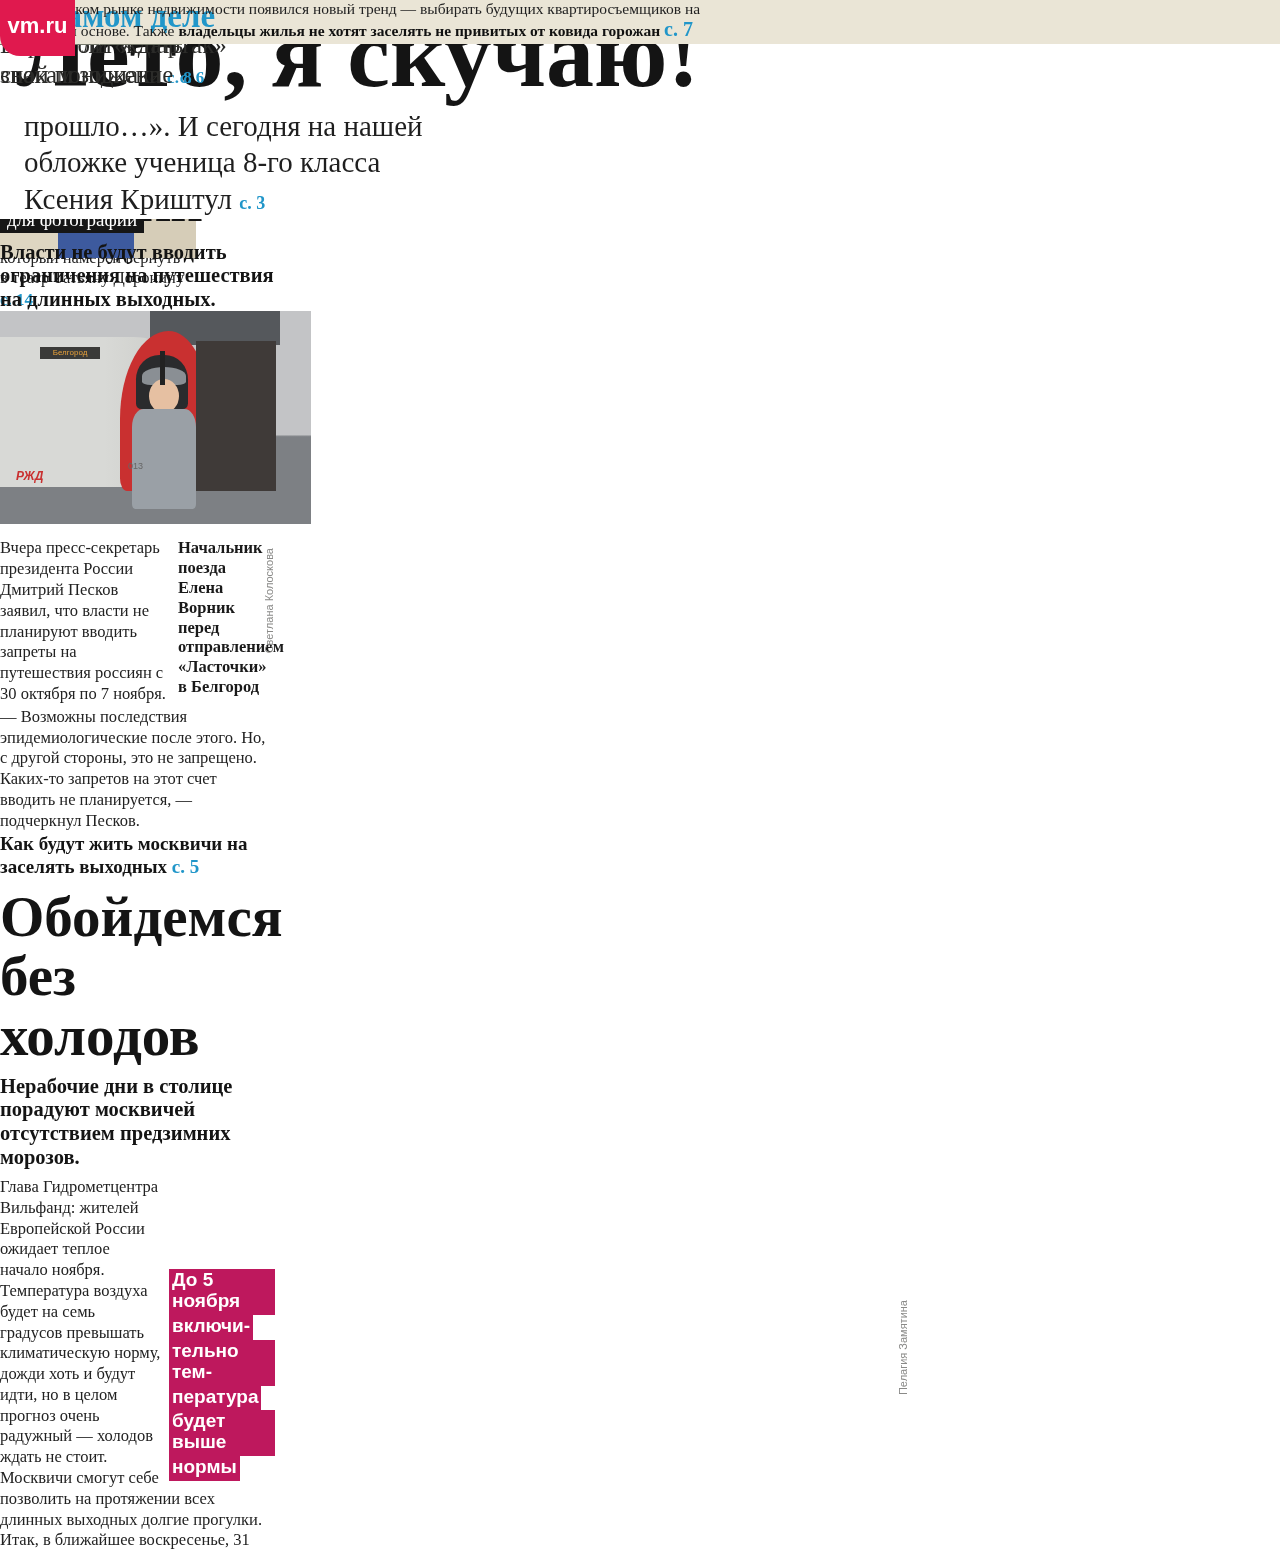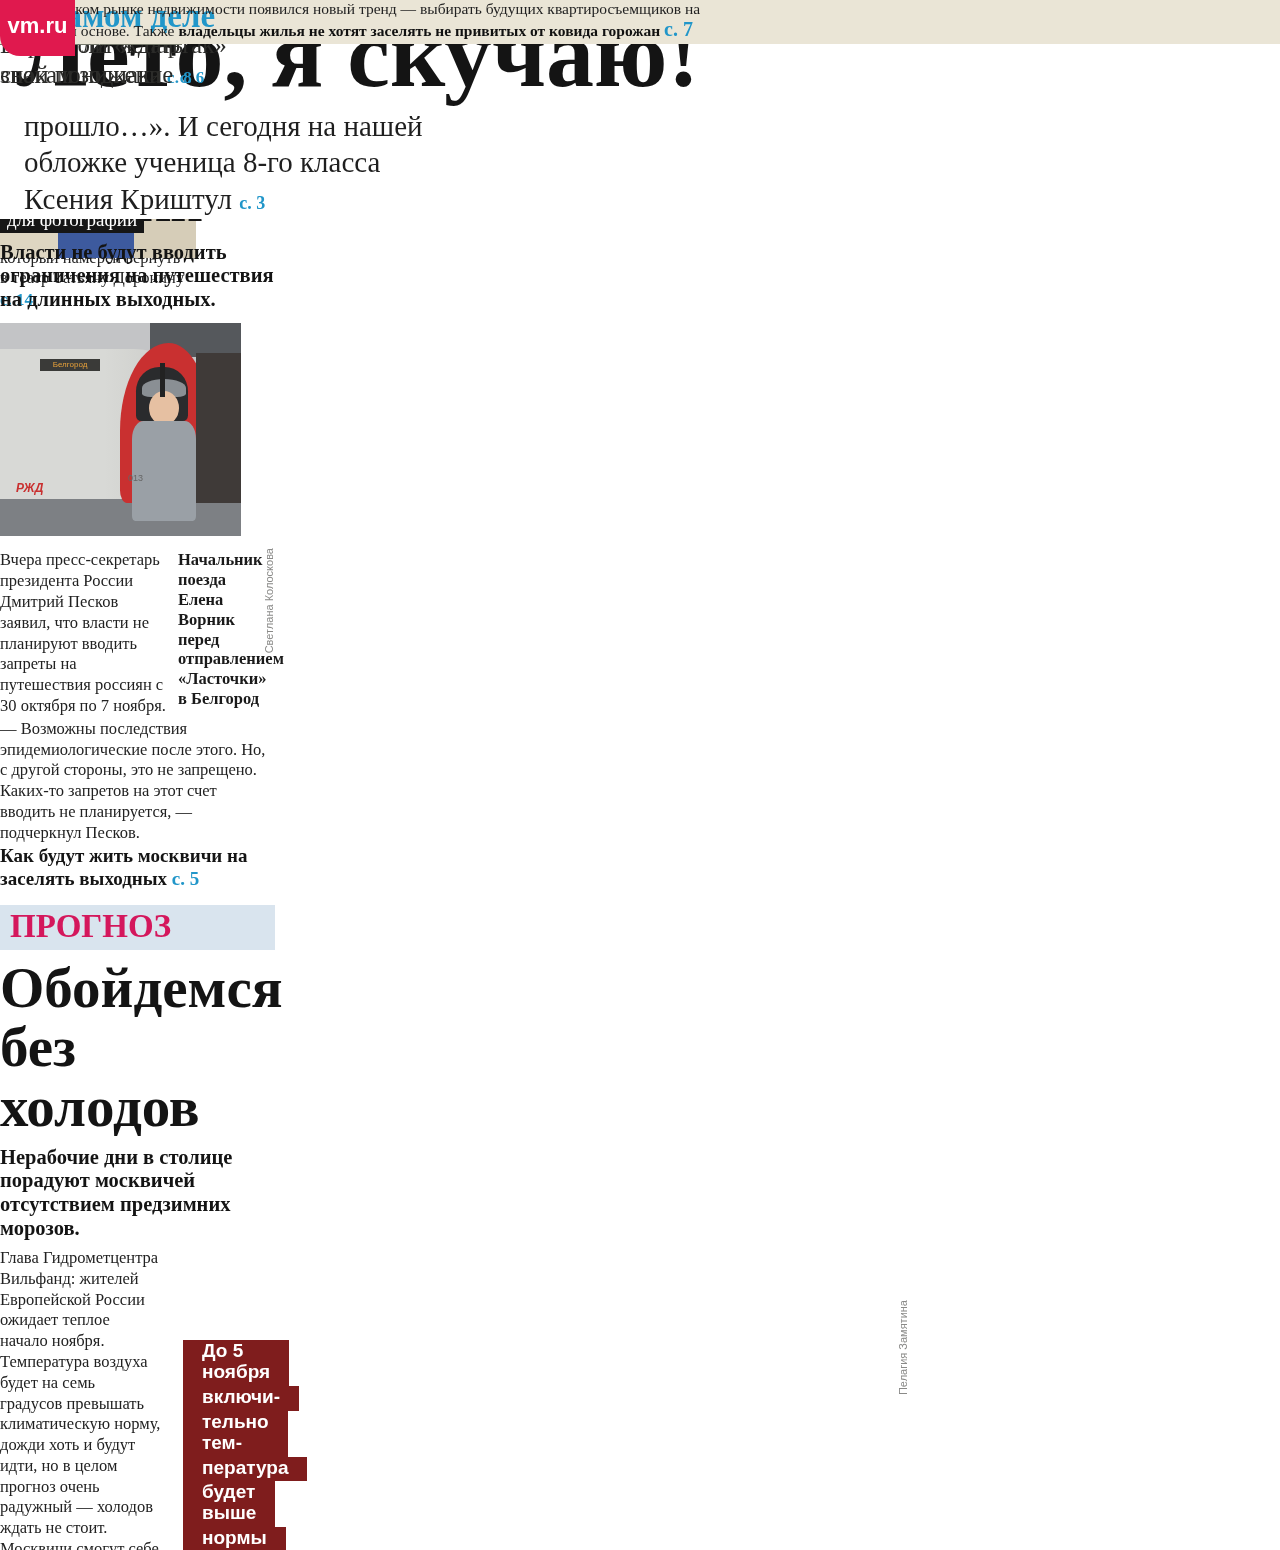--- a/index.html
+++ b/index.html
@@ -82,21 +82,21 @@
   .d-jacket-r{position:absolute;left:128px;top:112px;width:80px;height:150px;background:#d6cdb8;border-radius:40% 30% 0 0;}
   .d-dress{position:absolute;left:58px;top:140px;width:76px;height:120px;background:#3d5a9e;border-radius:30% 30% 0 0;}
   .d-caption{position:absolute;left:0;top:78px;}
   .d-cap-line{display:table;background:#111;color:#fff;font-size:15px;line-height:1.08;padding:1px 6px 3px;}
 
   
   .right-col{left:930;top:228;width:275px;z-index:6;}
   .sec-label{display:block;background:#d9e4ee;color:#d4175c;font-weight:bold;font-size:33px;line-height:1;padding:5px 0 7px 10px;}
   .r-head{color:#141414;font-weight:bold;font-size:57px;line-height:1.04;margin:8px 0 0 0;}
   .r-lead{color:#141414;font-weight:bold;font-size:20.5px;line-height:1.15;margin:10px 0 0 0;}
-  .train-photo{position:relative;margin-top:12px;width:241px;height:213px;overflow:hidden;background:linear-gradient(180deg,#c3c4c6 0 58%,#7d8084 59%);}
+  .train-photo{position:relative;width:311px;height:213px;overflow:hidden;background:linear-gradient(180deg,#c3c4c6 0 58%,#7d8084 59%);}
   .t-canopy{position:absolute;left:150px;top:0;width:130px;height:34px;background:#55585c;}
   .t-body{position:absolute;left:0;top:26px;width:190px;height:150px;background:linear-gradient(90deg,#d8d9d6 0 55%,#c9cac6);border-radius:0 30% 0 0;}
   .t-nose{position:absolute;left:120px;top:20px;width:88px;height:160px;background:#c93030;border-radius:55% 45% 8% 8%;}
   .t-shield{position:absolute;left:136px;top:44px;width:52px;height:54px;background:#2a2b2d;border-radius:45% 45% 10% 10%;}
   .t-board{position:absolute;left:40px;top:36px;width:60px;height:12px;background:#3a3a38;color:#e8a13a;font-size:8px;line-height:12px;text-align:center;font-family:"Liberation Sans",sans-serif;}
   .t-num{position:absolute;left:128px;top:150px;color:#666;font-size:9px;font-family:"Liberation Sans",sans-serif;}
   .t-logo{position:absolute;left:16px;top:158px;color:#c93030;font-weight:bold;font-style:italic;font-size:12px;font-family:"Liberation Sans",sans-serif;}
   .t-dark{position:absolute;left:196px;top:30px;width:80px;height:150px;background:#3f3a38;}
   .t-cap{position:absolute;left:142px;top:56px;width:44px;height:18px;background:#8a8f94;border-radius:50% 50% 20% 20%;}
   .t-face{position:absolute;left:149px;top:68px;width:30px;height:34px;background:#e6c0a2;border-radius:50%;}
@@ -104,21 +104,21 @@
   .t-radio{position:absolute;left:160px;top:40px;width:5px;height:34px;background:#222;}
   .r-textrow{display:flex;margin-top:14px;}
   .r-body1{width:166px;font-size:16.5px;line-height:1.26;color:#222;}
   .r-photocap{width:97px;margin-left:12px;font-weight:bold;font-size:16.5px;line-height:1.2;color:#1a1a1a;}
   .r-body2{font-size:16.5px;line-height:1.26;color:#222;margin-top:2px;}
   .r-more{font-weight:bold;font-size:19px;line-height:1.2;color:#141414;margin-top:2px;}
   .r-more .page-ref{font-size:19px;}
   .forecast-label{margin-top:14px;}
   .f-body{font-size:16.5px;line-height:1.26;color:#222;margin-top:8px;}
   .pullquote{float:right;width:106px;margin:92px 0 4px 8px;}
-  .pq-line{display:table;background:#7f1d1d;color:#fff;font-weight:bold;font-size:19px;line-height:1.1;padding:1px 19px 3px;font-family:"Liberation Sans",sans-serif;margin-left:14px;}
+  .pq-line{display:table;background:#be185d;color:#fff;font-weight:bold;font-size:19px;line-height:1.1;padding:1px 3px 3px;font-family:"Liberation Sans",sans-serif;}
 
   
   .bottom-strip{left:0;top:1438;width:1280px;height:44px;background:#eae5d6;z-index:9;}
   .bottom-label{left:38;top:1441;z-index:10;color:#2196c9;font-weight:bold;font-size:33px;line-height:1;}
   .bottom-text{left:320;top:1443;width:730px;z-index:10;font-size:15.5px;line-height:1.18;color:#222;}
   .bottom-text b{color:#111;}
   .vmru{left:1205;top:1432;width:75px;height:56px;background:#e0194e;border-radius:0 0 0 20px;z-index:10;color:#fff;font-weight:bold;font-size:22px;text-align:center;line-height:52px;font-family:"Liberation Sans",sans-serif;}
 </style>
 </head>
 <body>
@@ -270,21 +270,20 @@
     </div>
     <div class="abs credit-vert" style="left:263px;top:548px;position:absolute;">Светлана Колоскова</div>
 
     <div class="r-textrow">
       <div class="r-body1">Вчера пресс-секретарь президента России Дмитрий Песков заявил, что власти не планируют вводить запреты на путешествия россиян с 30 октября по 7 ноября.</div>
       <div class="r-photocap">Начальник поезда Елена Ворник перед отправлением «Ласточки» в Белгород</div>
     </div>
     <div class="r-body2">— Возможны последствия эпидемиологические после этого. Но, с другой стороны, это не запрещено. Каких-то запретов на этот счет вводить не планируется, — подчеркнул Песков.</div>
     <div class="r-more"><span>Как будут жить москвичи на заселять выходных </span><span class="page-ref">с. 5</span></div>
 
-    <span class="sec-label forecast-label" style="display:block;">ПРОГНОЗ</span>
     <div class="r-head">
       <span>Обойдемся</span><br>
       <span>без холодов</span>
     </div>
     <div class="r-lead">Нерабочие дни в столице порадуют москвичей отсутствием предзимних морозов.</div>
 
     <div class="f-body">
       <span class="pullquote">
         <span class="pq-line">До 5 ноября</span>
         <span class="pq-line">включи-</span>

